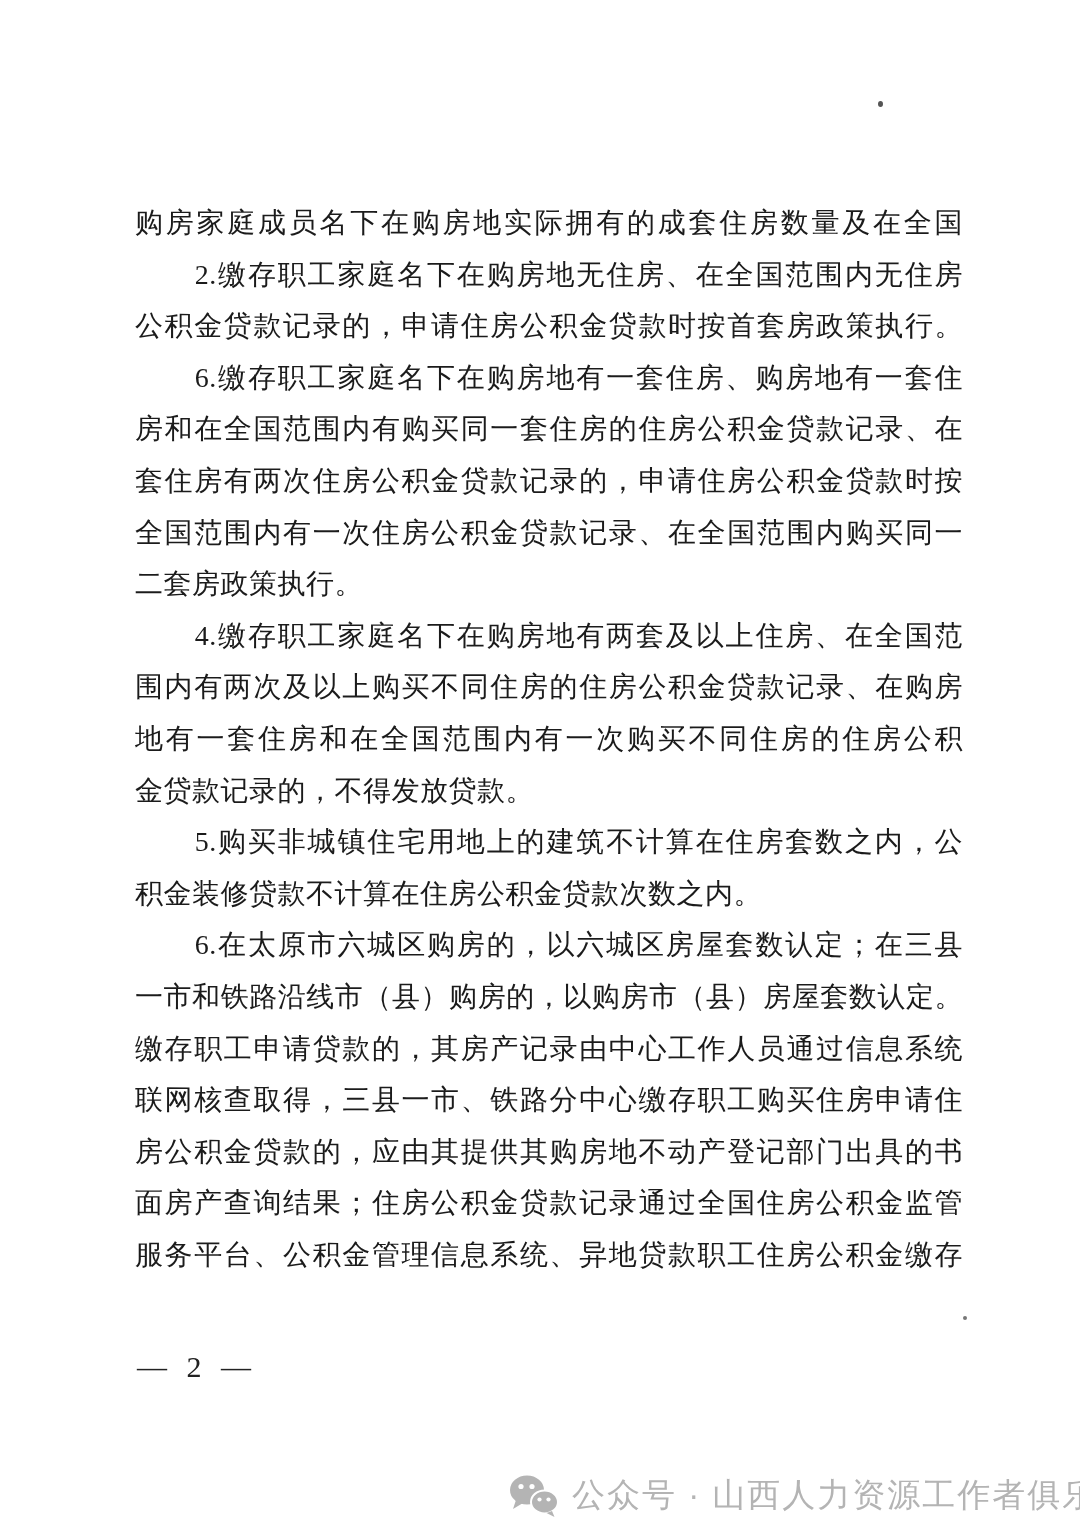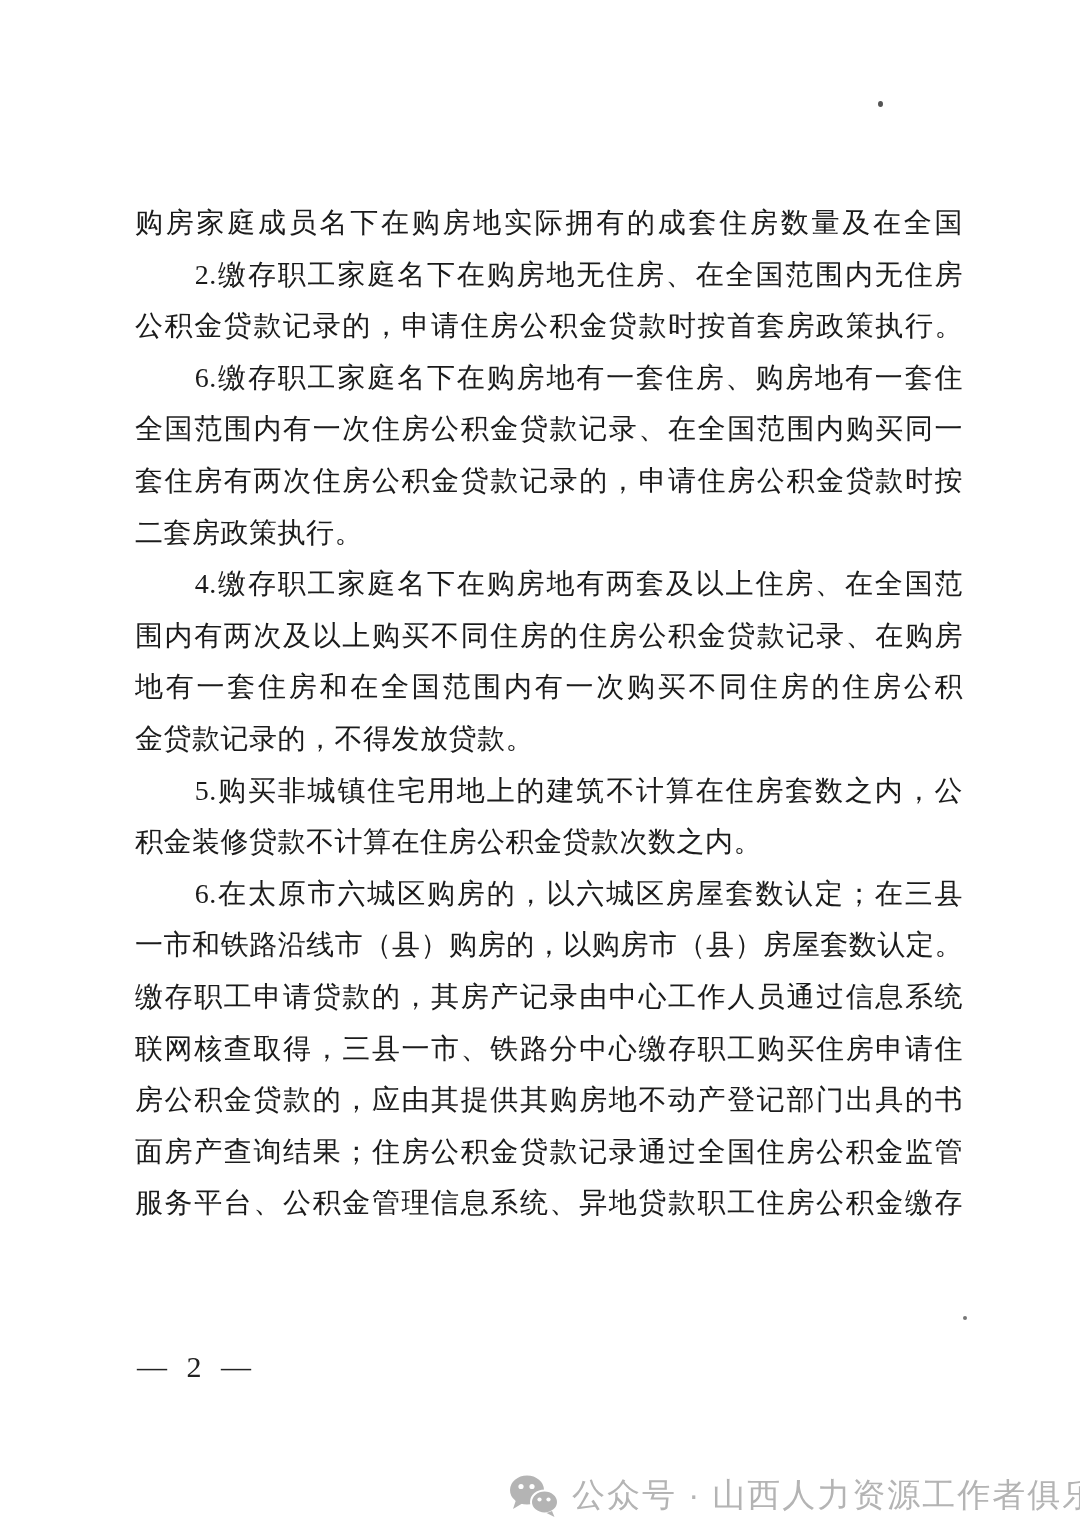--- a/index.html
+++ b/index.html
@@ -76,22 +76,23 @@
 <div class="page">
 
   <span class="speck speck-1"></span>
   <span class="speck speck-2"></span>
 
   <div class="text-block">
       <div class="line j">购房家庭成员名下在购房地实际拥有的成套住房数量及在全国</div>
       <div class="line j">　　2.缴存职工家庭名下在购房地无住房、在全国范围内无住房</div>
       <div class="line j">公积金贷款记录的，申请住房公积金贷款时按首套房政策执行。</div>
       <div class="line j">　　6.缴存职工家庭名下在购房地有一套住房、购房地有一套住</div>
+      <div class="line j">房和在全国范围内有购买同一套住房的住房公积金贷款记录、在</div>
+      <div class="line j">套住房有两次住房公积金贷款记录的，申请住房公积金贷款时按</div>
       <div class="line j">全国范围内有一次住房公积金贷款记录、在全国范围内购买同一</div>
-      <div class="line j">套住房有两次住房公积金贷款记录的，申请住房公积金贷款时按</div>
       <div class="line e">二套房政策执行。</div>
       <div class="line j">　　4.缴存职工家庭名下在购房地有两套及以上住房、在全国范</div>
       <div class="line j">围内有两次及以上购买不同住房的住房公积金贷款记录、在购房</div>
       <div class="line j">地有一套住房和在全国范围内有一次购买不同住房的住房公积</div>
       <div class="line e">金贷款记录的，不得发放贷款。</div>
       <div class="line j">　　5.购买非城镇住宅用地上的建筑不计算在住房套数之内，公</div>
       <div class="line e">积金装修贷款不计算在住房公积金贷款次数之内。</div>
       <div class="line j">　　6.在太原市六城区购房的，以六城区房屋套数认定；在三县</div>
       <div class="line j">一市和铁路沿线市（县）购房的，以购房市（县）房屋套数认定。</div>
       <div class="line j">缴存职工申请贷款的，其房产记录由中心工作人员通过信息系统</div>

